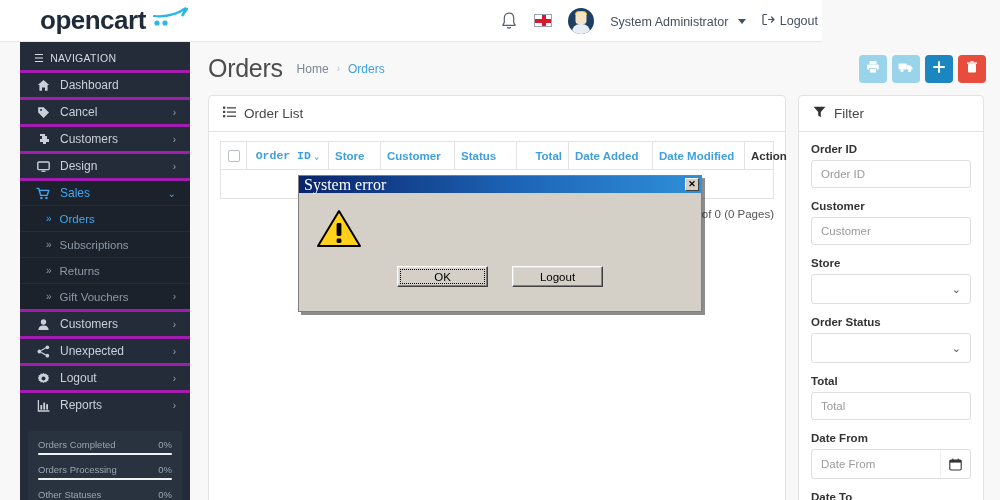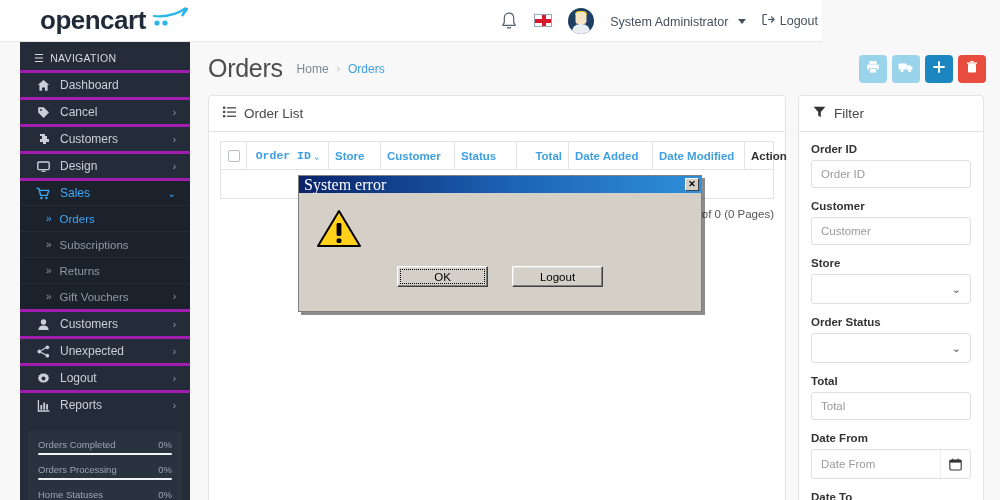--- a/index.html
+++ b/index.html
@@ -437,21 +437,21 @@
         <span>Orders Completed</span>
         <span>0%</span>
       </div>
       <div class="stat-bar"></div>
       <div class="stat-row">
         <span>Orders Processing</span>
         <span>0%</span>
       </div>
       <div class="stat-bar"></div>
       <div class="stat-row">
-        <span>Home Statuses</span>
+        <span>Other Statuses</span>
         <span>0%</span>
       </div>
     </div>
   </div>
 
   <div class="main">
 
     <div class="page-head">
       <div class="page-title">Orders</div>
       <div class="crumbs">

